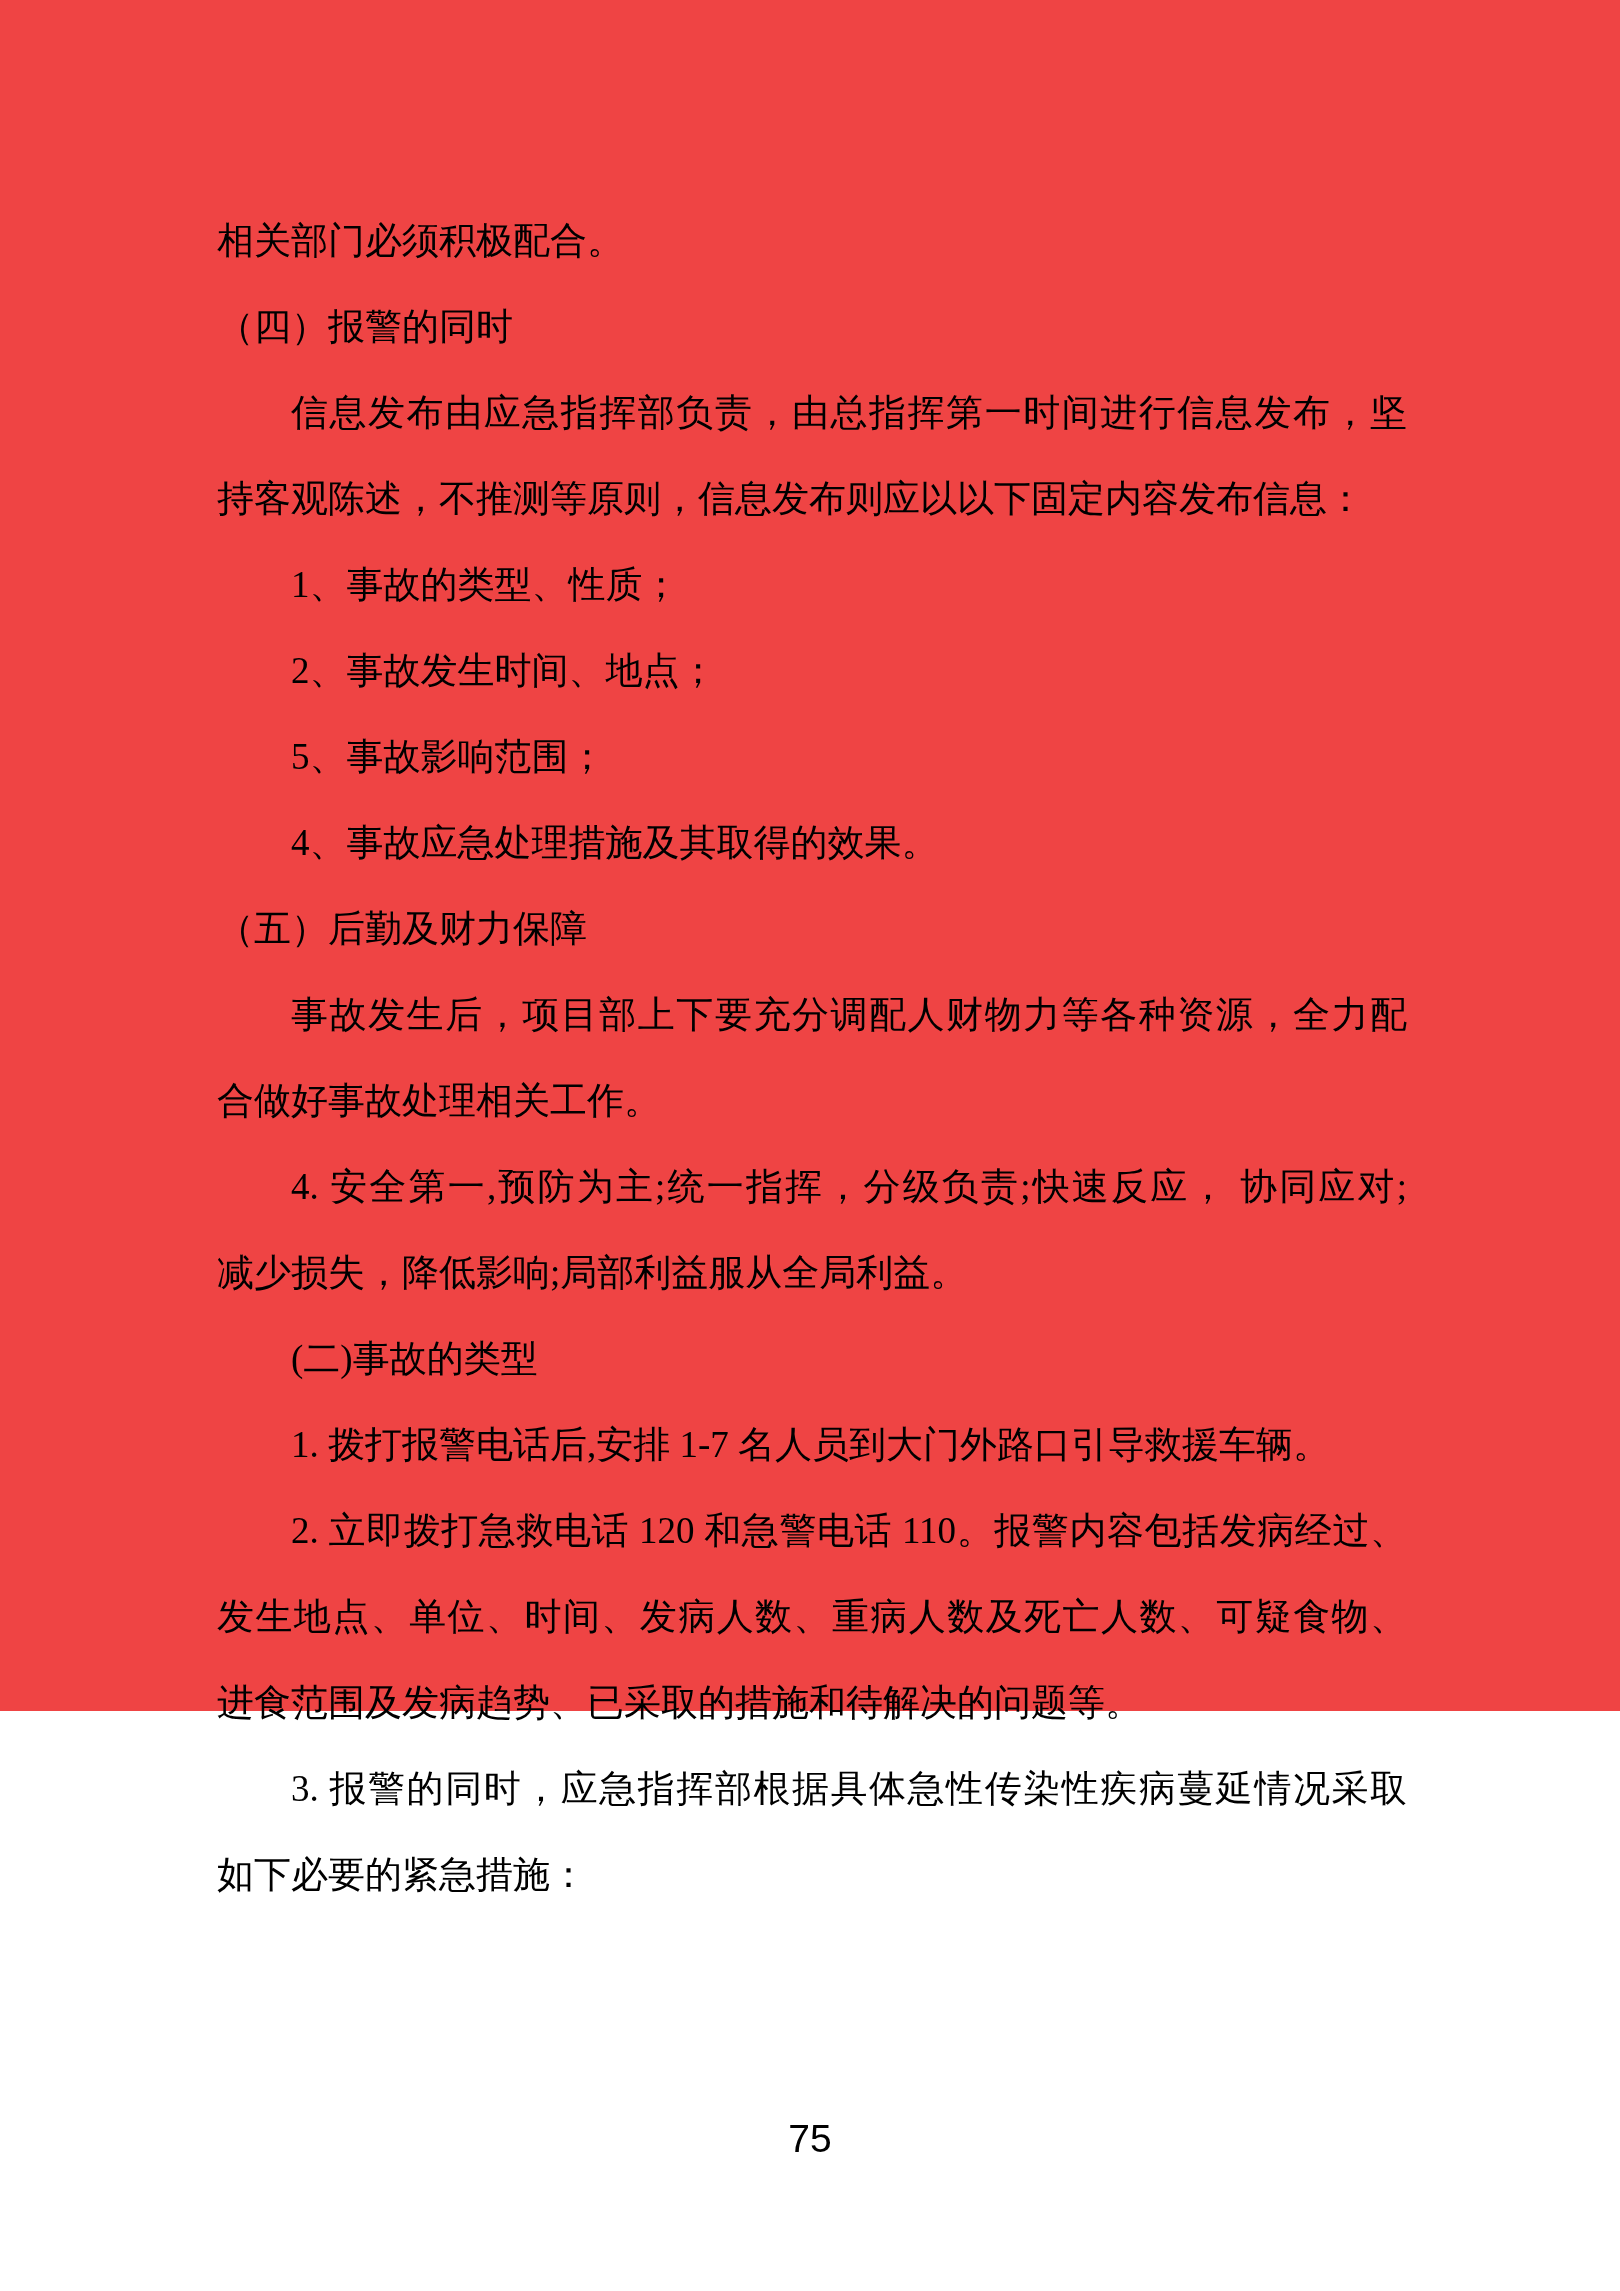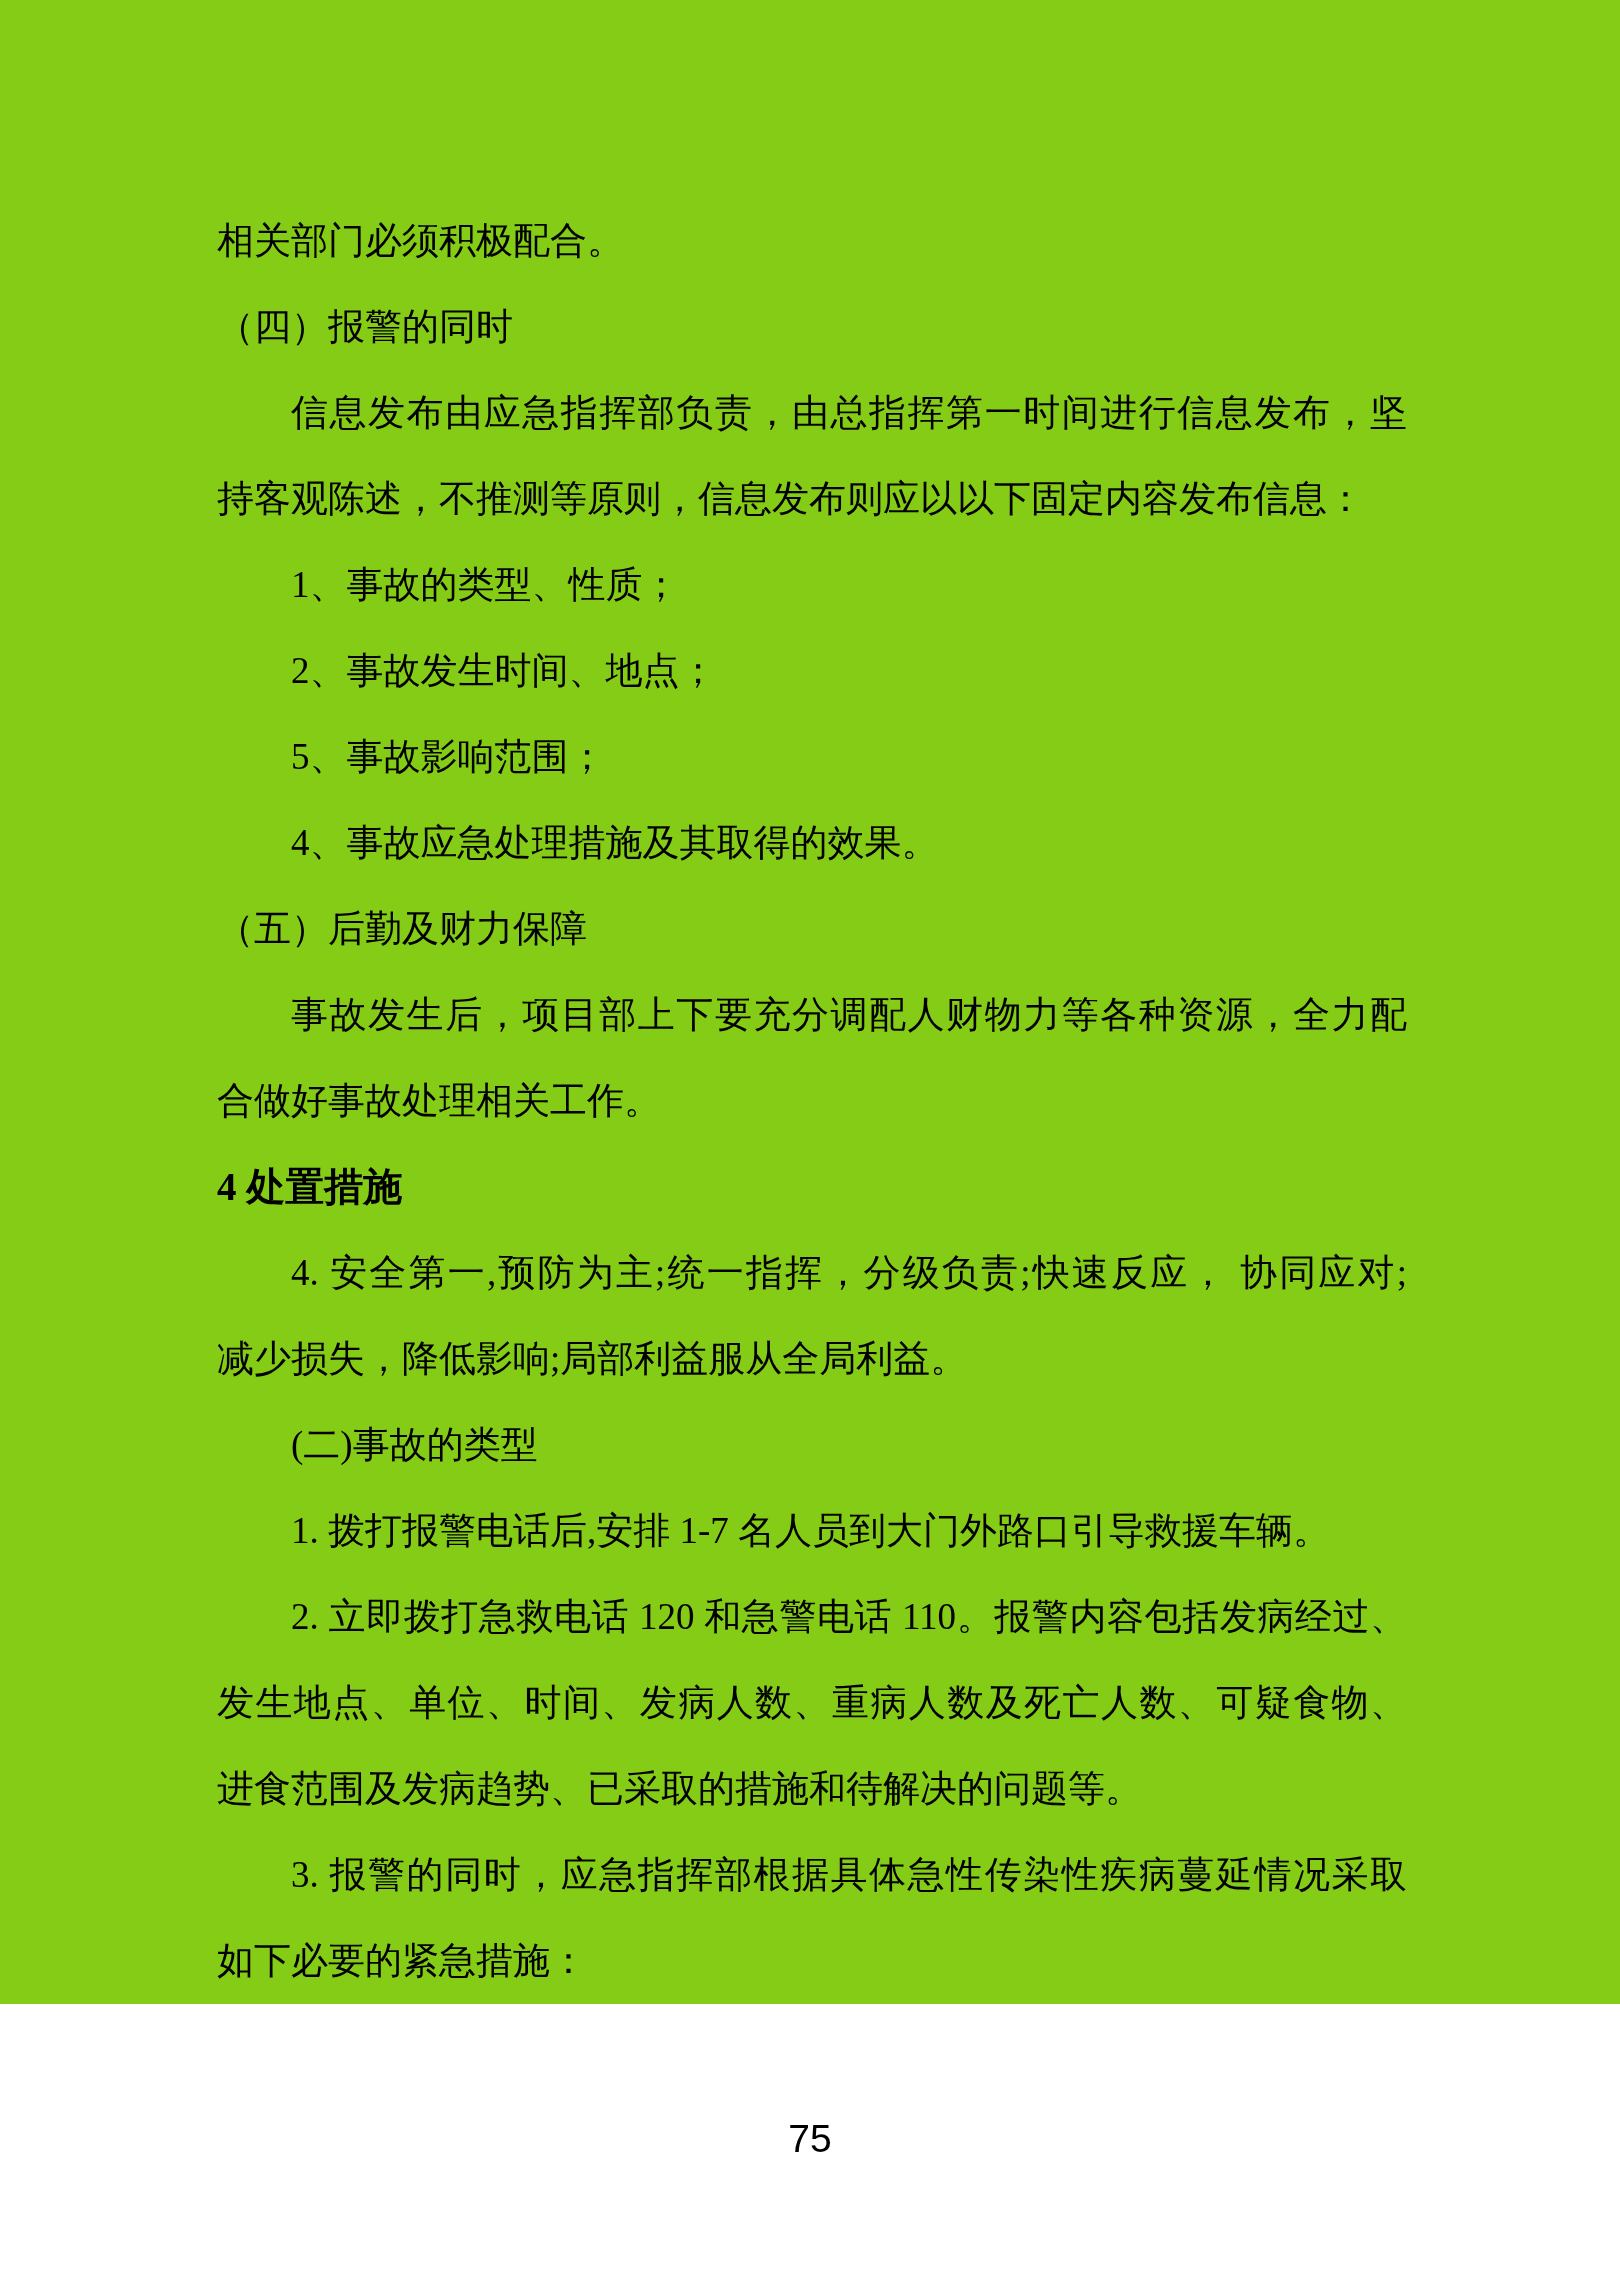--- a/index.html
+++ b/index.html
@@ -13,22 +13,22 @@
     color: #000000;
     font-family: "Liberation Serif", "DejaVu Serif", serif;
     position: relative;
     overflow: hidden;
   }
   .page {
     position: absolute;
     left: 0;
     top: 0;
     width: 1620px;
-    height: 2004px;
-    background: #84cc16;
+    height: 1711px;
+    background: #ef4444;
   }
   .text-block {
     position: absolute;
     left: 217px;
     top: 198px;
     width: 1190px;
     font-size: 37px;
     line-height: 86px;
   }
   .line {
@@ -68,21 +68,20 @@
     <div class="line">（四）报警的同时</div>
     <div class="line ind j">信息发布由应急指挥部负责，由总指挥第一时间进行信息发布，坚</div>
     <div class="line">持客观陈述，不推测等原则，信息发布则应以以下固定内容发布信息：</div>
     <div class="line ind">1、事故的类型、性质；</div>
     <div class="line ind">2、事故发生时间、地点；</div>
     <div class="line ind">5、事故影响范围；</div>
     <div class="line ind">4、事故应急处理措施及其取得的效果。</div>
     <div class="line">（五）后勤及财力保障</div>
     <div class="line ind j">事故发生后，项目部上下要充分调配人财物力等各种资源，全力配</div>
     <div class="line">合做好事故处理相关工作。</div>
-    <div class="line hd">4 处置措施</div>
     <div class="line ind j">4. 安全第一,预防为主;统一指挥，分级负责;快速反应， 协同应对;</div>
     <div class="line">减少损失，降低影响;局部利益服从全局利益。</div>
     <div class="line ind">(二)事故的类型</div>
     <div class="line ind">1. 拨打报警电话后,安排 1-7 名人员到大门外路口引导救援车辆。</div>
     <div class="line ind j">2. 立即拨打急救电话 120 和急警电话 110。报警内容包括发病经过、</div>
     <div class="line j">发生地点、单位、时间、发病人数、重病人数及死亡人数、可疑食物、</div>
     <div class="line">进食范围及发病趋势、已采取的措施和待解决的问题等。</div>
     <div class="line ind j">3. 报警的同时，应急指挥部根据具体急性传染性疾病蔓延情况采取</div>
     <div class="line">如下必要的紧急措施：</div>
   </div>

